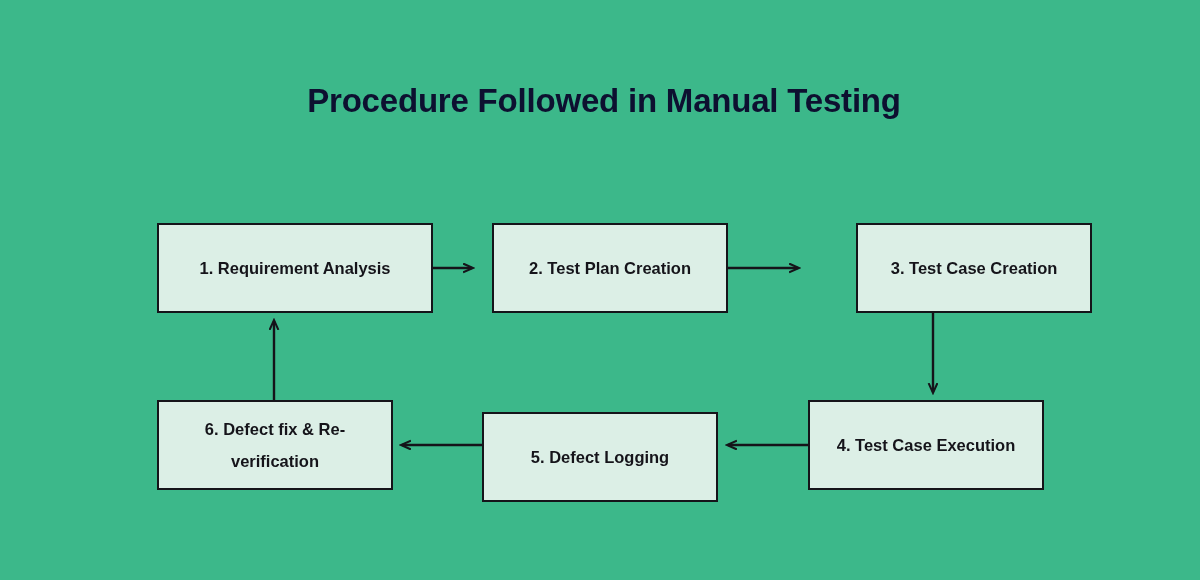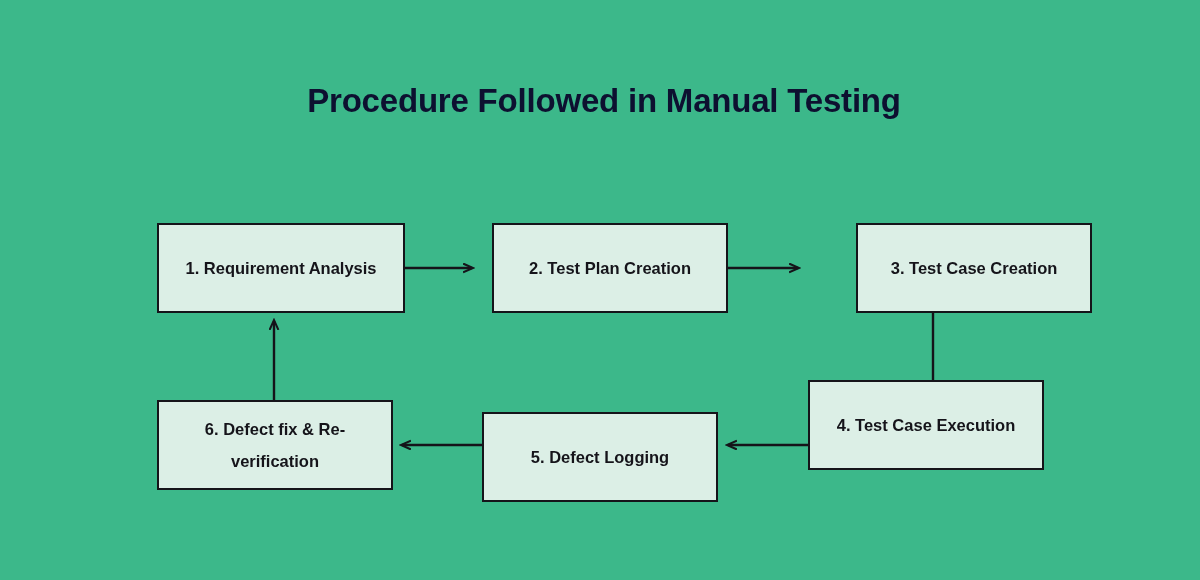--- a/index.html
+++ b/index.html
@@ -91,33 +91,33 @@
 
     <g>
       <line x1="482" y1="445" x2="402" y2="445" stroke="#15141a" stroke-width="2.4" marker-end="url(#arrow-r)"></line>
     </g>
 
     <g>
       <line x1="274" y1="400" x2="274" y2="321" stroke="#15141a" stroke-width="2.4" marker-end="url(#arrow-r)"></line>
     </g>
   </svg>
 
-  <div class="node" style="left:157px; top:223px; width:248px; height:90px;">
+  <div class="node" style="left:157px; top:223px; width:276px; height:90px;">
     <span class="node-label">1. Requirement Analysis</span>
   </div>
 
   <div class="node" style="left:482px; top:223px; width:236px; height:90px;margin-left:10px;">
     <span class="node-label">2. Test Plan Creation</span>
   </div>
 
   <div class="node" style="left:808px; top:223px; width:236px; height:90px;margin-left:48px;">
     <span class="node-label">3. Test Case Creation</span>
   </div>
 
-  <div class="node" style="left:808px; top:380px; width:236px; height:90px;">
+  <div class="node" style="left:808px; top:400px; width:236px; height:90px;">
     <span class="node-label">4. Test Case Execution</span>
   </div>
 
   <div class="node" style="left:482px; top:412px; width:236px; height:90px;">
     <span class="node-label">5. Defect Logging</span>
   </div>
 
   <div class="node" style="left:157px; top:400px; width:236px; height:90px;">
     <span class="node-label">6. Defect fix &amp; Re-verification</span>
   </div>

